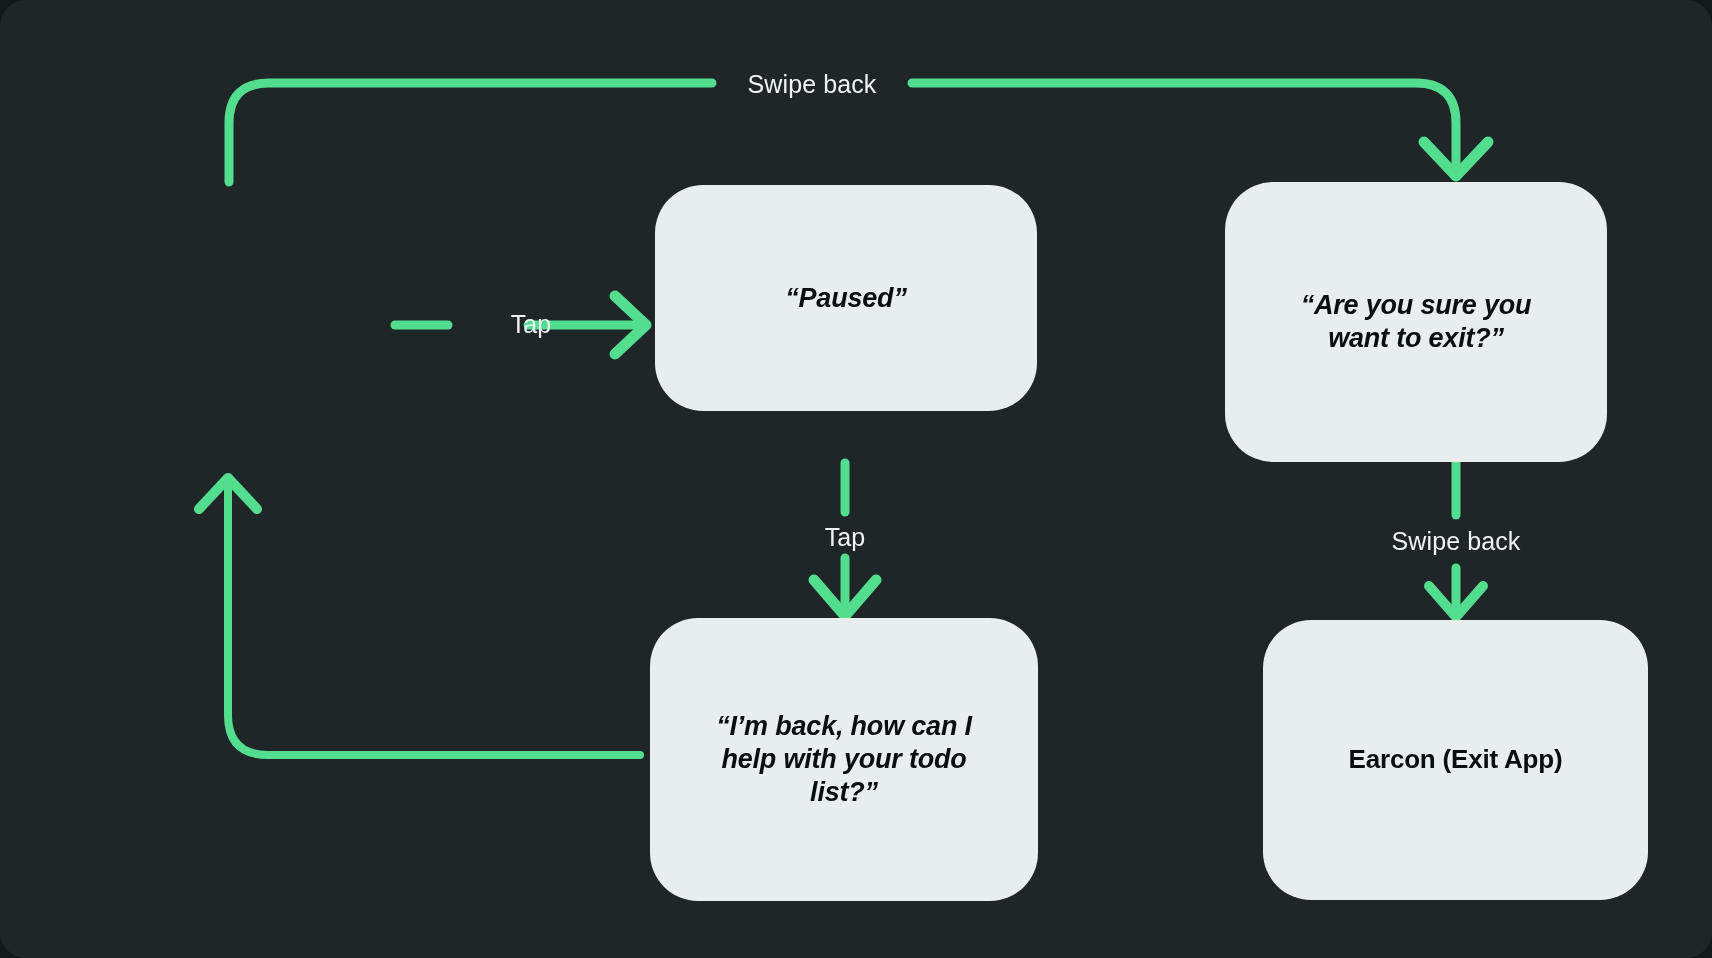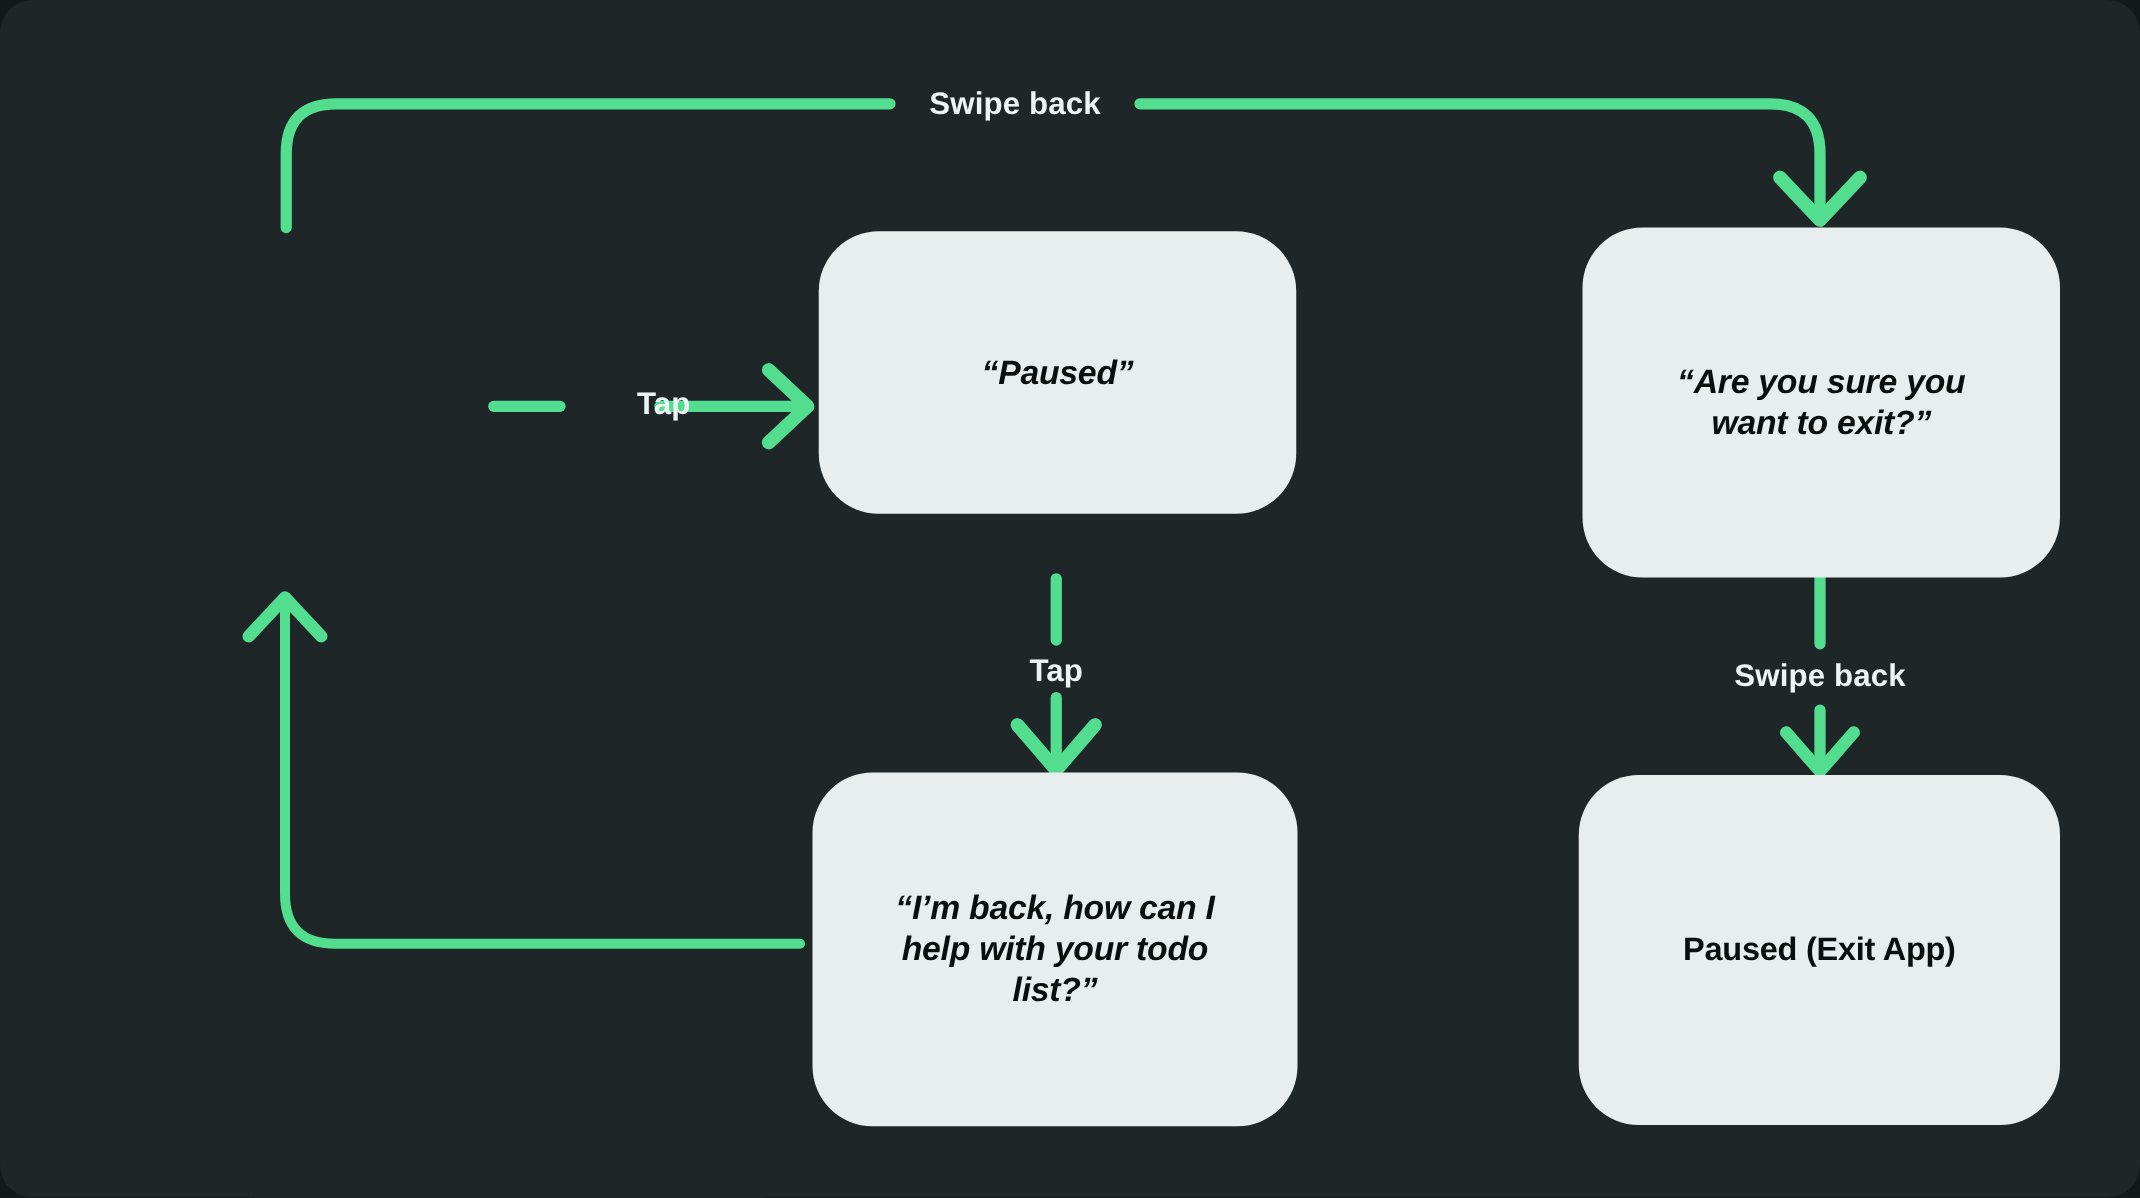--- a/index.html
+++ b/index.html
@@ -49,21 +49,21 @@
     padding: 0 22px;
     white-space: pre-line;
   }
   .node-text.plain {
     font-style: normal;
     font-size: 26px;
   }
   .edge-label {
     position: absolute;
     color: #eef3f3;
-    font-weight: bold;
+    font-weight: normal;
     font-size: 25px;
     letter-spacing: 0.1px;
     white-space: nowrap;
     text-align: center;
     transform: translate(-50%, -50%);
   }
 </style>
 </head>
 <body>
 
@@ -100,33 +100,33 @@
       <path d="M 640 755 L 268 755 Q 228 755 228 715 L 228 484" stroke="#52dd8f" stroke-width="8" stroke-linecap="round" fill="none"></path>
       <path d="M 199 509 L 228 478 L 257 509" stroke="#52dd8f" stroke-width="10" stroke-linecap="round" stroke-linejoin="round" fill="none"></path>
     </g>
   </svg>
 
 
   <div class="node" style="left:655px; top:185px; width:382px; height:226px;">
     <div class="node-text">“Paused”</div>
   </div>
 
-  <div class="node" style="left:1266px; top:182px; width:382px; height:280px;align-items:center;">
+  <div class="node" style="left:1225px; top:182px; width:382px; height:280px;align-items:center;">
     <div class="node-text">“Are you sure you
 want to exit?”</div>
   </div>
 
   <div class="node" style="left:650px; top:618px; width:388px; height:283px;">
     <div class="node-text">“I’m back, how can I
 help with your todo
 list?”</div>
   </div>
 
   <div class="node" style="left:1263px; top:620px; width:385px; height:280px;">
-    <div class="node-text plain">Paused (Exit App)</div>
+    <div class="node-text plain">Earcon (Exit App)</div>
   </div>
 
   <div class="edge-label" style="left:812px; top:84px;">Swipe back</div>
 
   <div class="edge-label" style="left:531px; top:324px;">Tap</div>
 
   <div class="edge-label" style="left:845px; top:537px;">Tap</div>
 
   <div class="edge-label" style="left:1456px; top:541px;">Swipe back</div>
 

